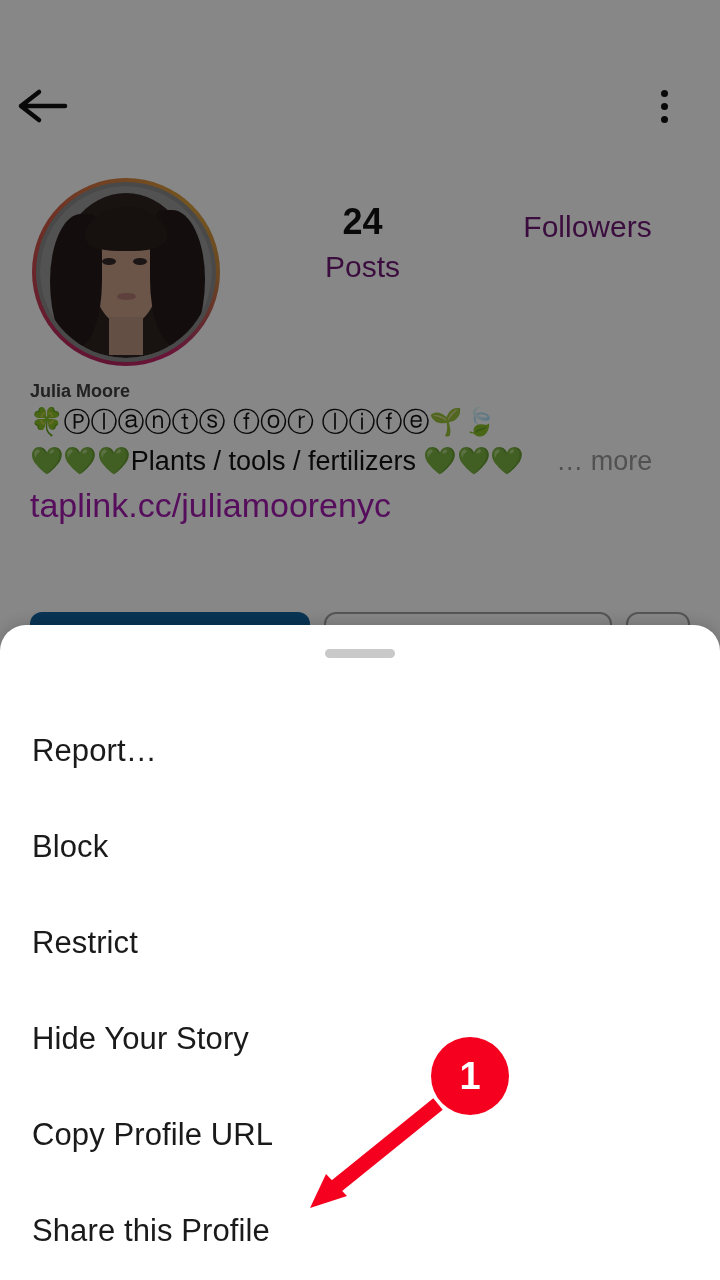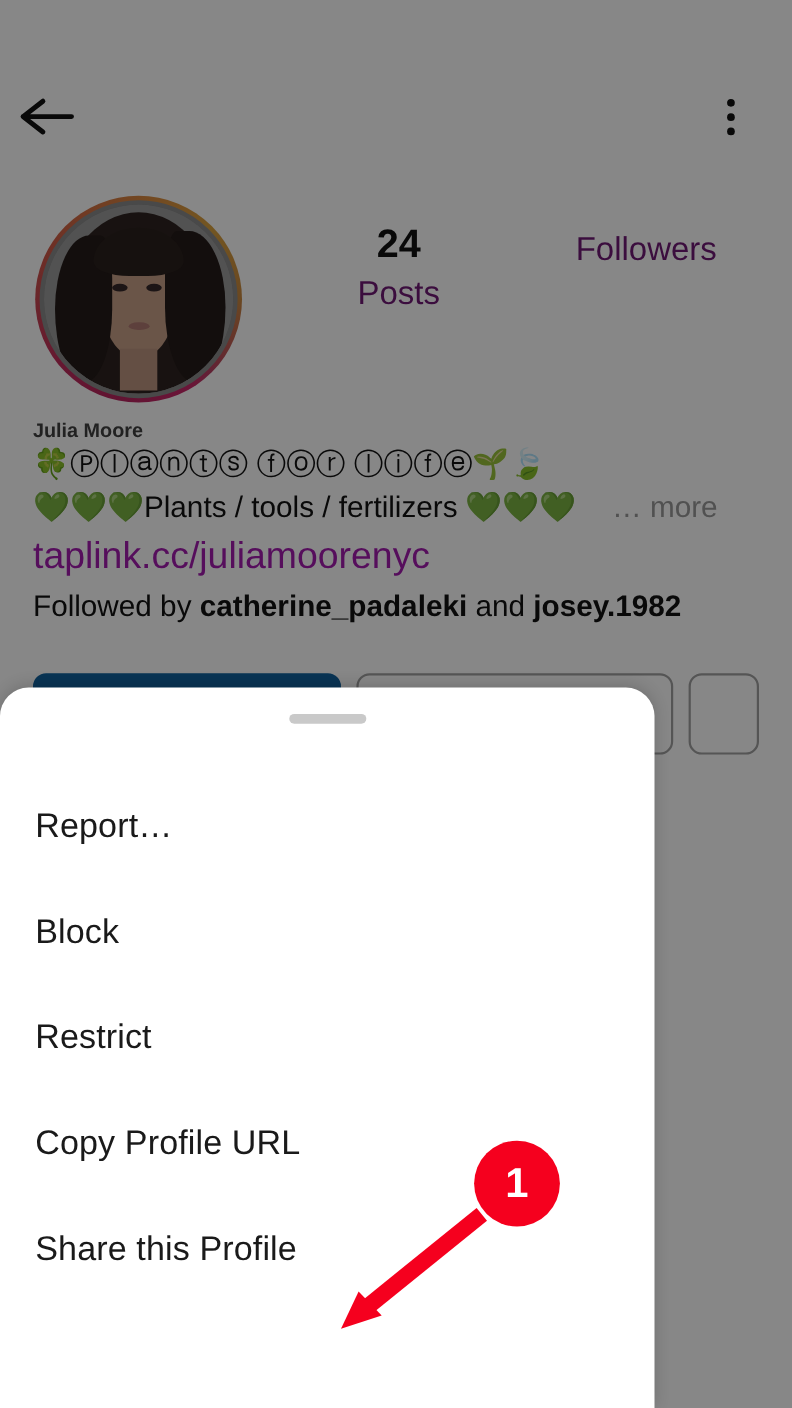--- a/index.html
+++ b/index.html
@@ -296,21 +296,21 @@
     inset: 0;
     background: rgba(0, 0, 0, 0.47);
     pointer-events: none;
   }
 
   
   #bottom-sheet {
     position: absolute;
     left: 0;
     top: 625px;
-    width: 595px;
+    width: 720px;
     height: 655px;
     background: #ffffff;
     border-radius: 26px 26px 0 0;
     box-shadow: 0 -2px 14px rgba(0,0,0,0.16);
     overflow: hidden;
   }
   #sheet-handle {
     position: absolute;
     left: 50%;
     transform: translateX(-50%);
@@ -418,21 +418,20 @@
           <div class="stat-label">Followers</div>
         </div>
       </div>
     </div>
 
     <div id="bio-block">
       <div id="display-name">Julia Moore</div>
       <div id="bio-line-1">🍀Ⓟⓛⓐⓝⓣⓢ ⓕⓞⓡ ⓛⓘⓕⓔ🌱🍃</div>
       <div id="bio-line-2"><span>💚💚💚</span><span>Plants / tools / fertilizers </span><span>💚💚💚</span><span id="bio-more">… more</span></div>
       <div id="bio-link">taplink.cc/juliamoorenyc</div>
-      <div id="followed-by"><span>Followed by </span><b>catherine_padaleki</b><span> and </span><b>josey.1982</b></div>
     </div>
 
     <div id="action-buttons">
       <div id="follow-button"></div>
       <div id="message-button"></div>
       <div id="suggested-button"></div>
     </div>
 
   </div>
 
@@ -444,20 +443,23 @@
   <div id="sheet-menu">
 
     <div class="sheet-item">
       <span class="sheet-item-label">Report…</span>
     </div>
     <div class="sheet-item">
       <span class="sheet-item-label">Block</span>
     </div>
     <div class="sheet-item">
       <span class="sheet-item-label">Restrict</span>
+    </div>
+    <div class="sheet-item">
+      <span class="sheet-item-label">Hide Your Story</span>
     </div>
     <div class="sheet-item">
       <span class="sheet-item-label">Copy Profile URL</span>
     </div>
     <div class="sheet-item">
       <span class="sheet-item-label">Share this Profile</span>
     </div>
 
   </div>
 </div>

